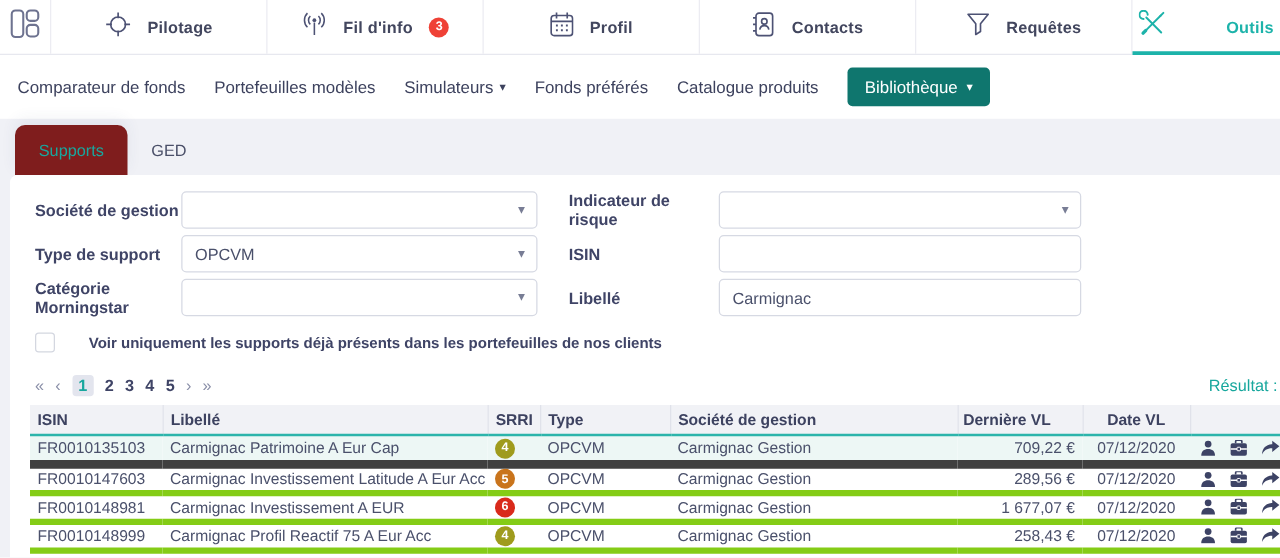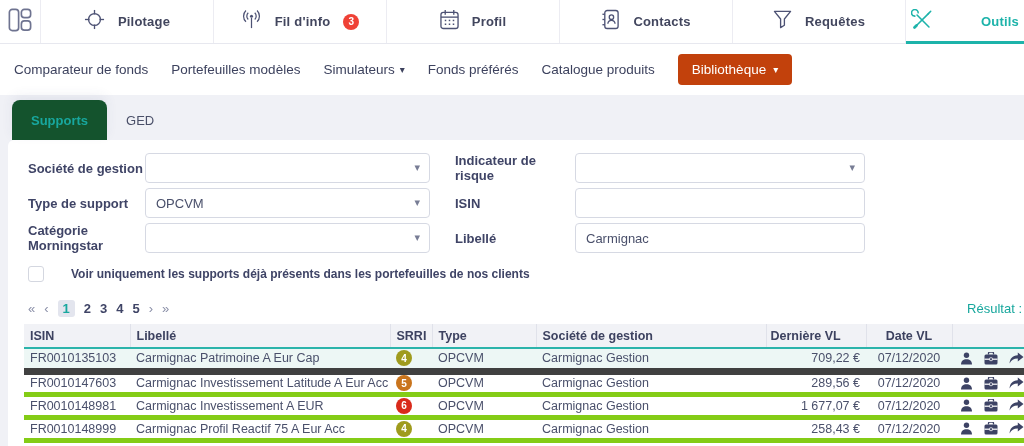--- a/index.html
+++ b/index.html
@@ -15,27 +15,27 @@
   .nav-label { font-size:13px; font-weight:bold; letter-spacing:.2px; color:#42465e; }
   .nav-badge { width:16px; height:16px; border-radius:50%; background:#ef4136; color:#fff;
                font-size:10px; font-weight:bold; display:flex; align-items:center; justify-content:center; }
   .nav-item.active .nav-label { color:#1db3aa; }
   .nav-item.active::after { content:""; position:absolute; left:0; right:0; bottom:-1px; height:3px; background:#1db3aa; }
 
   
   .subnav { height:51px; background:#fff; display:flex; align-items:center; padding-left:14px; gap:23px; }
   .subnav-link { font-size:13.5px; color:#3d425e; text-decoration:none; cursor:pointer; display:flex; align-items:center; gap:5px; }
   .caret { font-size:10px; color:inherit; }
-  .lib-btn { background:#c2410c; color:#fff; border:none; border-radius:4px; font-family:inherit;
+  .lib-btn { background:#0f766e; color:#fff; border:none; border-radius:4px; font-family:inherit;
              font-size:13.5px; padding:8px 14px; display:flex; align-items:center; gap:7px; cursor:pointer; }
 
   
   .tabstrip { height:45px; display:flex; align-items:flex-end; padding-left:12px; }
   .tab { height:40px; display:flex; align-items:center; padding:0 19px; font-size:13px; cursor:pointer; color:#4a4f68; }
-  .tab.active { background:#14532d; border-radius:8px 8px 0 0; color:#18a79e; font-weight:bold;
+  .tab.active { background:#7f1d1d; border-radius:8px 8px 0 0; color:#18a79e; font-weight:normal;
                 box-shadow:0 -5px 12px rgba(60,66,110,.07); }
 
   
   .panel { margin-left:8px; background:#fff; height:306px; border-top-left-radius:6px; overflow:hidden; }
 
   .filters { padding:13px 0 0 20px; }
   .f-row { display:flex; align-items:center; height:30px; margin-bottom:5px; }
   .f-label { width:117px; font-size:13px; font-weight:bold; color:#3f4466; }
   .f-label.c2 { width:120px; margin-left:25px; }
   .field { position:relative; height:30px; border:1px solid #d6d9e3; border-radius:4px; background:#fff;

